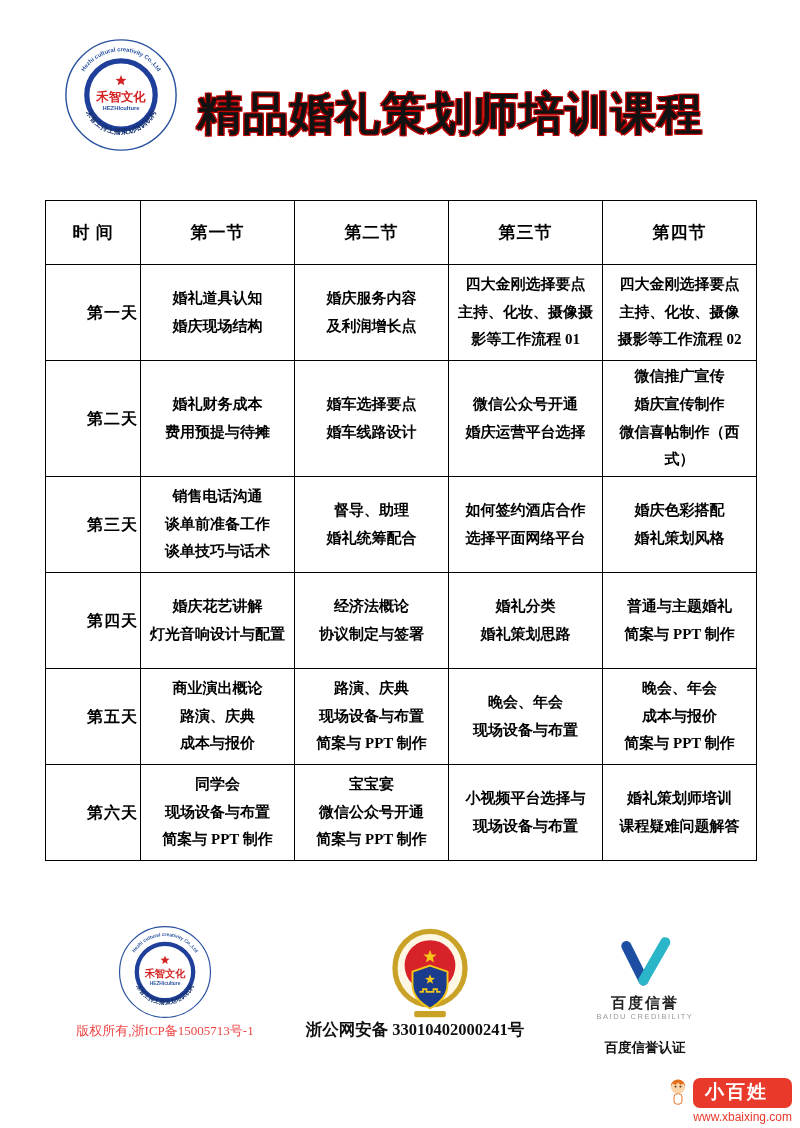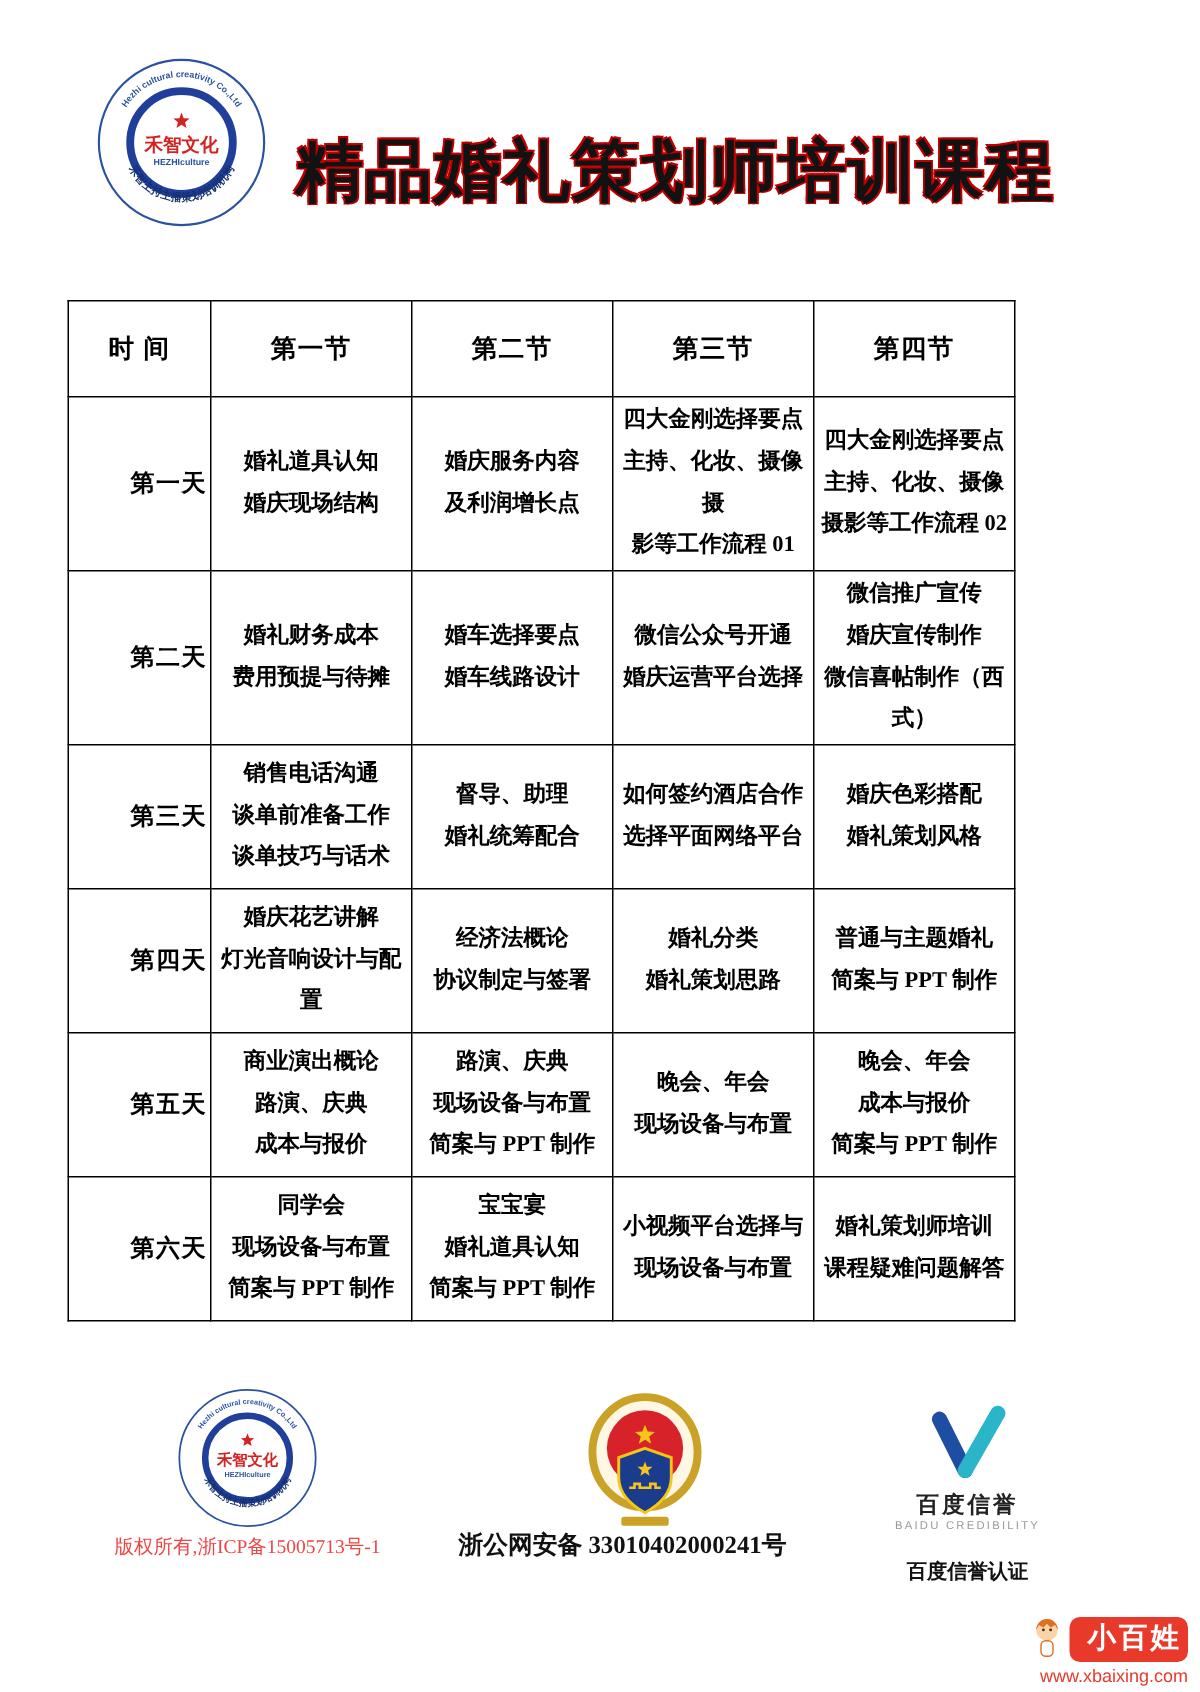--- a/index.html
+++ b/index.html
@@ -13,21 +13,21 @@
   .logo-main { position:absolute; left:64px; top:38px; width:114px; height:114px; }
   .title {
     position:absolute; left:176px; top:84px; width:548px; text-align:center;
     font-size:45px; font-weight:bold; color:#121212; letter-spacing:1px;
     text-shadow:-1.2px -1.2px 0 #c00000, 1.2px -1.2px 0 #c00000,
                 -1.2px 1.2px 0 #c00000, 1.2px 1.2px 0 #c00000;
     white-space:nowrap;
   }
   
   .course-table {
-    position:absolute; left:45px; top:200px; width:632px;
+    position:absolute; left:45px; top:200px; width:712px;
     border-collapse:collapse; table-layout:fixed;
   }
   .course-table th, .course-table td {
     border:1px solid #000; text-align:center; vertical-align:middle;
     white-space:pre-line; color:#000; padding:2px;
   }
   .course-table th { height:64px; font-size:17px; font-weight:bold; letter-spacing:1px; }
   .course-table td { height:96px; font-size:15px; font-weight:600; line-height:1.85; }
   .course-table td.day { font-size:16px; font-weight:bold; letter-spacing:1px;text-align:right; }
   
@@ -42,21 +42,21 @@
     font-size:13px; color:#ef4444; }
   .police-record { position:absolute; left:296px; top:1019px; width:238px; text-align:center;
     font-size:16.5px; font-weight:bold; color:#111; }
   .baidu-cert { position:absolute; left:583px; top:1023px; width:124px; text-align:center;
     font-size:13.5px; font-weight:bold; color:#111;margin-top:16px; }
   
   .watermark { position:absolute; right:8px; bottom:4px; display:flex; flex-direction:column;
     align-items:flex-end; }
   .wm-row { display:flex; align-items:center; gap:3px; }
   .wm-box { background:#e8392b; color:#fff; font-weight:bold; font-size:19px;
-    padding:1px 4px 3px 12px; border-radius:7px; letter-spacing:2px; }
+    padding:1px 24px 3px 12px; border-radius:7px; letter-spacing:2px; }
   .wm-url { color:#e8392b; font-size:12px; font-weight:normal; margin-top:1px;
     font-family:"Liberation Sans",sans-serif; }
 </style>
 </head>
 <body>
 
 <svg width="0" height="0" style="position:absolute" aria-hidden="true">
   <defs>
     <g id="hezhi-logo">
       <circle cx="60" cy="60" r="58" fill="#ffffff" stroke="#2a52a0" stroke-width="1.5"></circle>
@@ -162,21 +162,21 @@
           <td>晚会、年会
 成本与报价
 简案与 PPT 制作</td>
         </tr>
         <tr>
           <td class="day">第六天</td>
           <td>同学会
 现场设备与布置
 简案与 PPT 制作</td>
           <td>宝宝宴
-婚礼道具认知
+微信公众号开通
 简案与 PPT 制作</td>
           <td>小视频平台选择与
 现场设备与布置</td>
           <td>婚礼策划师培训
 课程疑难问题解答</td>
         </tr>
       </tbody>
   </table>
 
   <svg class="footer-logo" viewBox="0 0 120 120">

